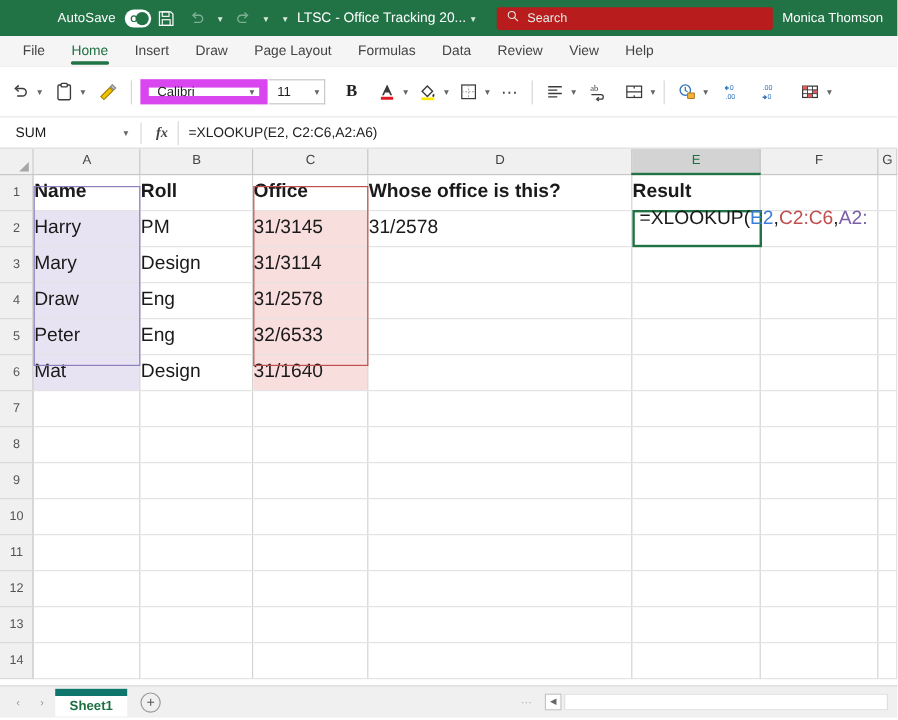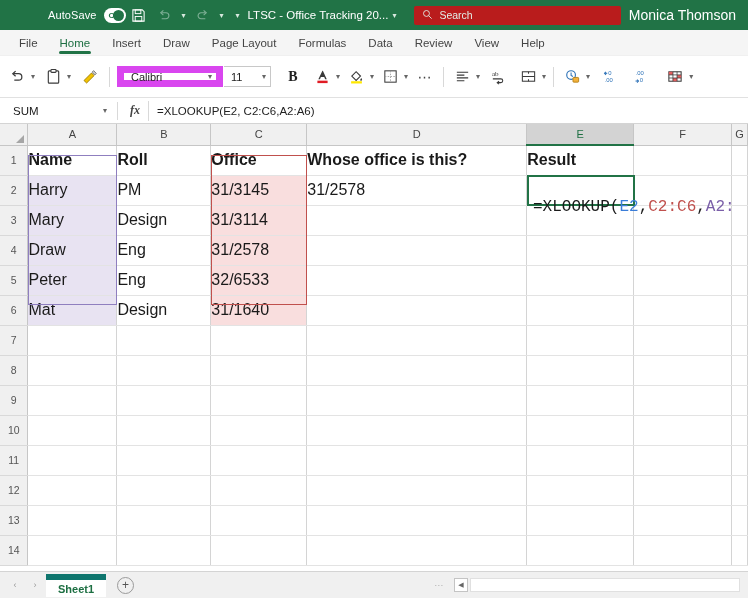--- a/index.html
+++ b/index.html
@@ -36,21 +36,21 @@
   .tb-icon svg { display:block; }
   .doc-title { font-size: 11.5px; margin-left: 4px; color: #ffffff; }
   .chev { font-size: 8px; margin: 0 4px; color: #d8e8de; }
   .searchbox {
     flex: 1; height: 19px; background: #b91c1c;
     margin: 0 8px 0 14px; max-width: 245px;
     display: flex; align-items: center; gap: 6px;
     padding: 0 8px; border-radius: 2px;
   }
   .searchbox .ph { font-size: 10.5px; color: #e2efe8; }
-  .username { font-size: 14px; color: #ffffff; margin-left: auto; margin-right: 4px; }
+  .username { font-size: 11px; color: #ffffff; margin-left: auto; margin-right: 4px; }
 
   
   .ribbon-tabs {
     height: 26px; background: #f5f5f5;
     display: flex; align-items: center;
     padding-left: 8px; gap: 0px;
     border-bottom: 1px solid #f0f0f0;
   }
   .rtab {
     font-size: 11.5px; color: #444444;
@@ -160,24 +160,24 @@
     position: absolute; pointer-events: none;
     border: 2px solid #217346;
     left: 527px; top: 51px; width: 108px; height: 31px;
   }
 
   .fx-blue { color: #3b7dd8; }
   .fx-red  { color: #c0504d; }
   .fx-purple { color: #7a5ea8; }
 
   .cell-formula {
-    position: absolute; left: 531px; top: 68px;
+    position: absolute; left: 531px; top: 44px;
     height: 29px; display: flex; align-items: center;
     font-size: 16px; color: #1a1a1a; white-space: nowrap;
-    overflow: hidden; width: 216px; padding-left: 2px; font-family: Liberation Mono, monospace;
+    overflow: hidden; width: 216px; padding-left: 2px;
   }
 
   
   .sheetbar {
     height: 27px; background: #f0f0f0; display: flex; align-items: center;
     border-top: 1px solid #d4d4d4; padding-left: 6px; gap: 2px;
   }
   .nav-arrow { font-size: 9px; color: #999; width: 18px; text-align: center; }
   .sheettab {
     background: #ffffff; font-size: 11px; font-weight: bold; color: #1d6f42;

